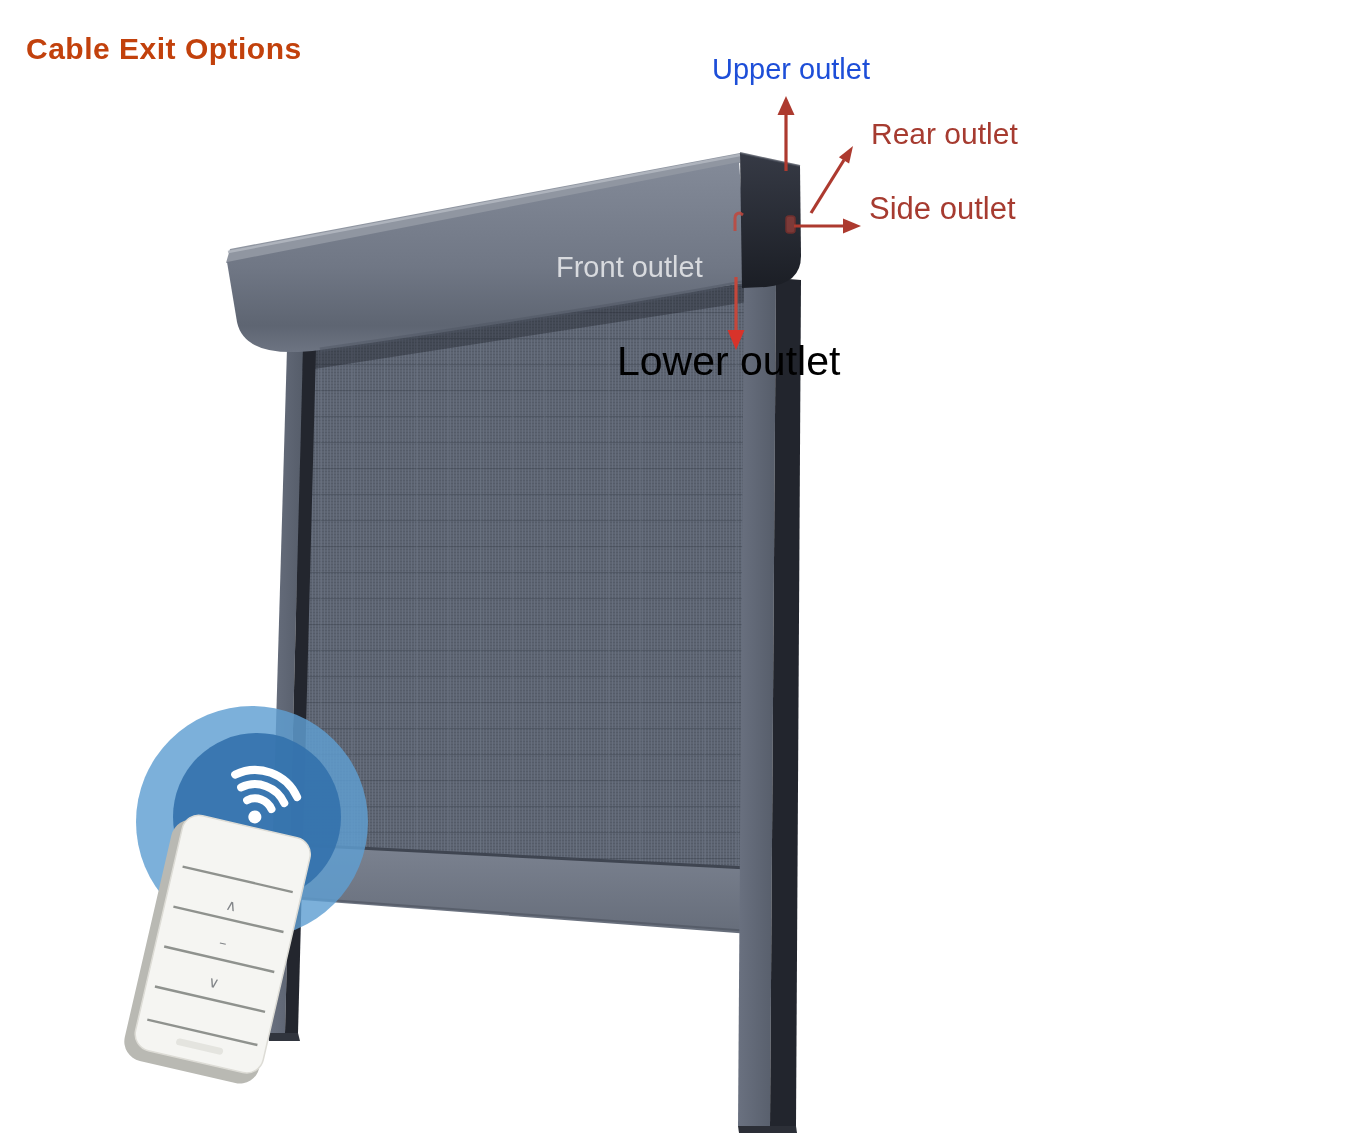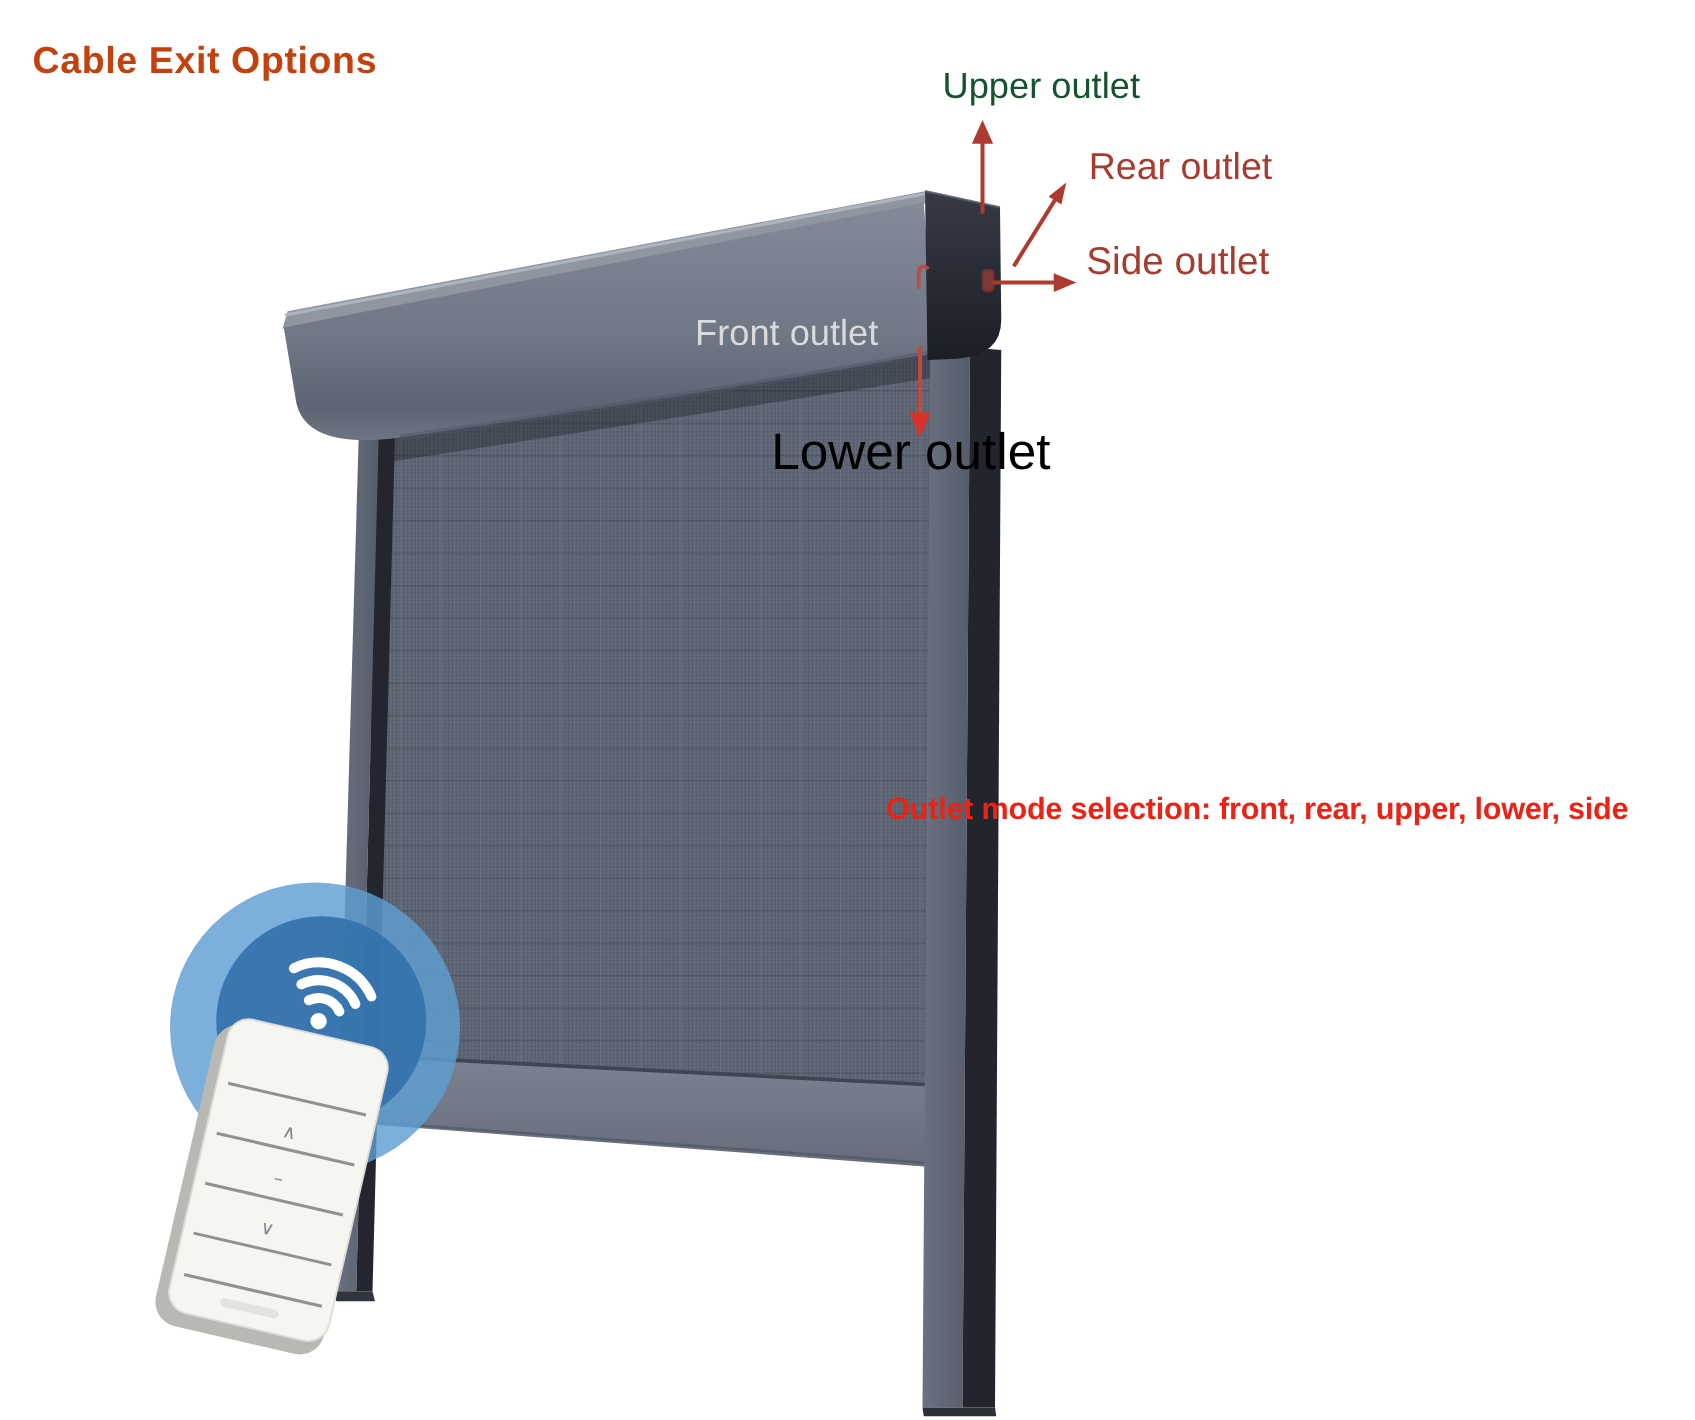--- a/index.html
+++ b/index.html
@@ -3,21 +3,21 @@
 <meta charset="utf-8">
 <style>
   html,body{margin:0;padding:0;background:#ffffff;}
   .stage{
     position:relative;width:1356px;height:1136px;background:#ffffff;
     overflow:hidden;font-family:"Liberation Sans",sans-serif;
   }
   .stage svg.scene{position:absolute;left:0;top:0;width:1356px;height:1136px;}
   .lbl{position:absolute;white-space:nowrap;line-height:1;}
   .lbl-title{left:26px;top:34px;font-size:30px;font-weight:bold;color:#c2410c;letter-spacing:.5px;}
-  .lbl-upper{left:754px;top:55px;font-size:29px;color:#14532d;}
+  .lbl-upper{left:712px;top:55px;font-size:29px;color:#1d4ed8;}
   .lbl-rear{left:835px;top:119px;font-size:30px;color:#a63b30;margin-left:36px;}
   .lbl-side{left:842px;top:193px;font-size:31px;color:#a63b30;margin-left:27px;}
   .lbl-front{left:556px;top:206px;font-size:29px;color:#d8dade;margin-top:47px;}
   .lbl-lower{left:617px;top:331px;font-size:41px;color:#000000;margin-top:10px;}
   .lbl-caption{left:709px;top:636px;font-size:24.5px;font-weight:bold;color:#e92416;letter-spacing:-.2px;}
 </style>
 </head>
 <body>
 
 <div class="stage">
@@ -142,15 +142,14 @@
       <rect x="42" y="222" width="48" height="7" rx="3.5" fill="#e4e4df"></rect>
     </g>
   </svg>
 
   <div class="lbl lbl-title">Cable Exit Options</div>
   <div class="lbl lbl-upper">Upper outlet</div>
   <div class="lbl lbl-rear">Rear outlet</div>
   <div class="lbl lbl-side">Side outlet</div>
   <div class="lbl lbl-front">Front outlet</div>
   <div class="lbl lbl-lower">Lower outlet</div>
-  <div class="lbl lbl-caption">Outlet mode selection: front, rear, upper, lower, side</div>
 
 </div>
 
 </body></html>

